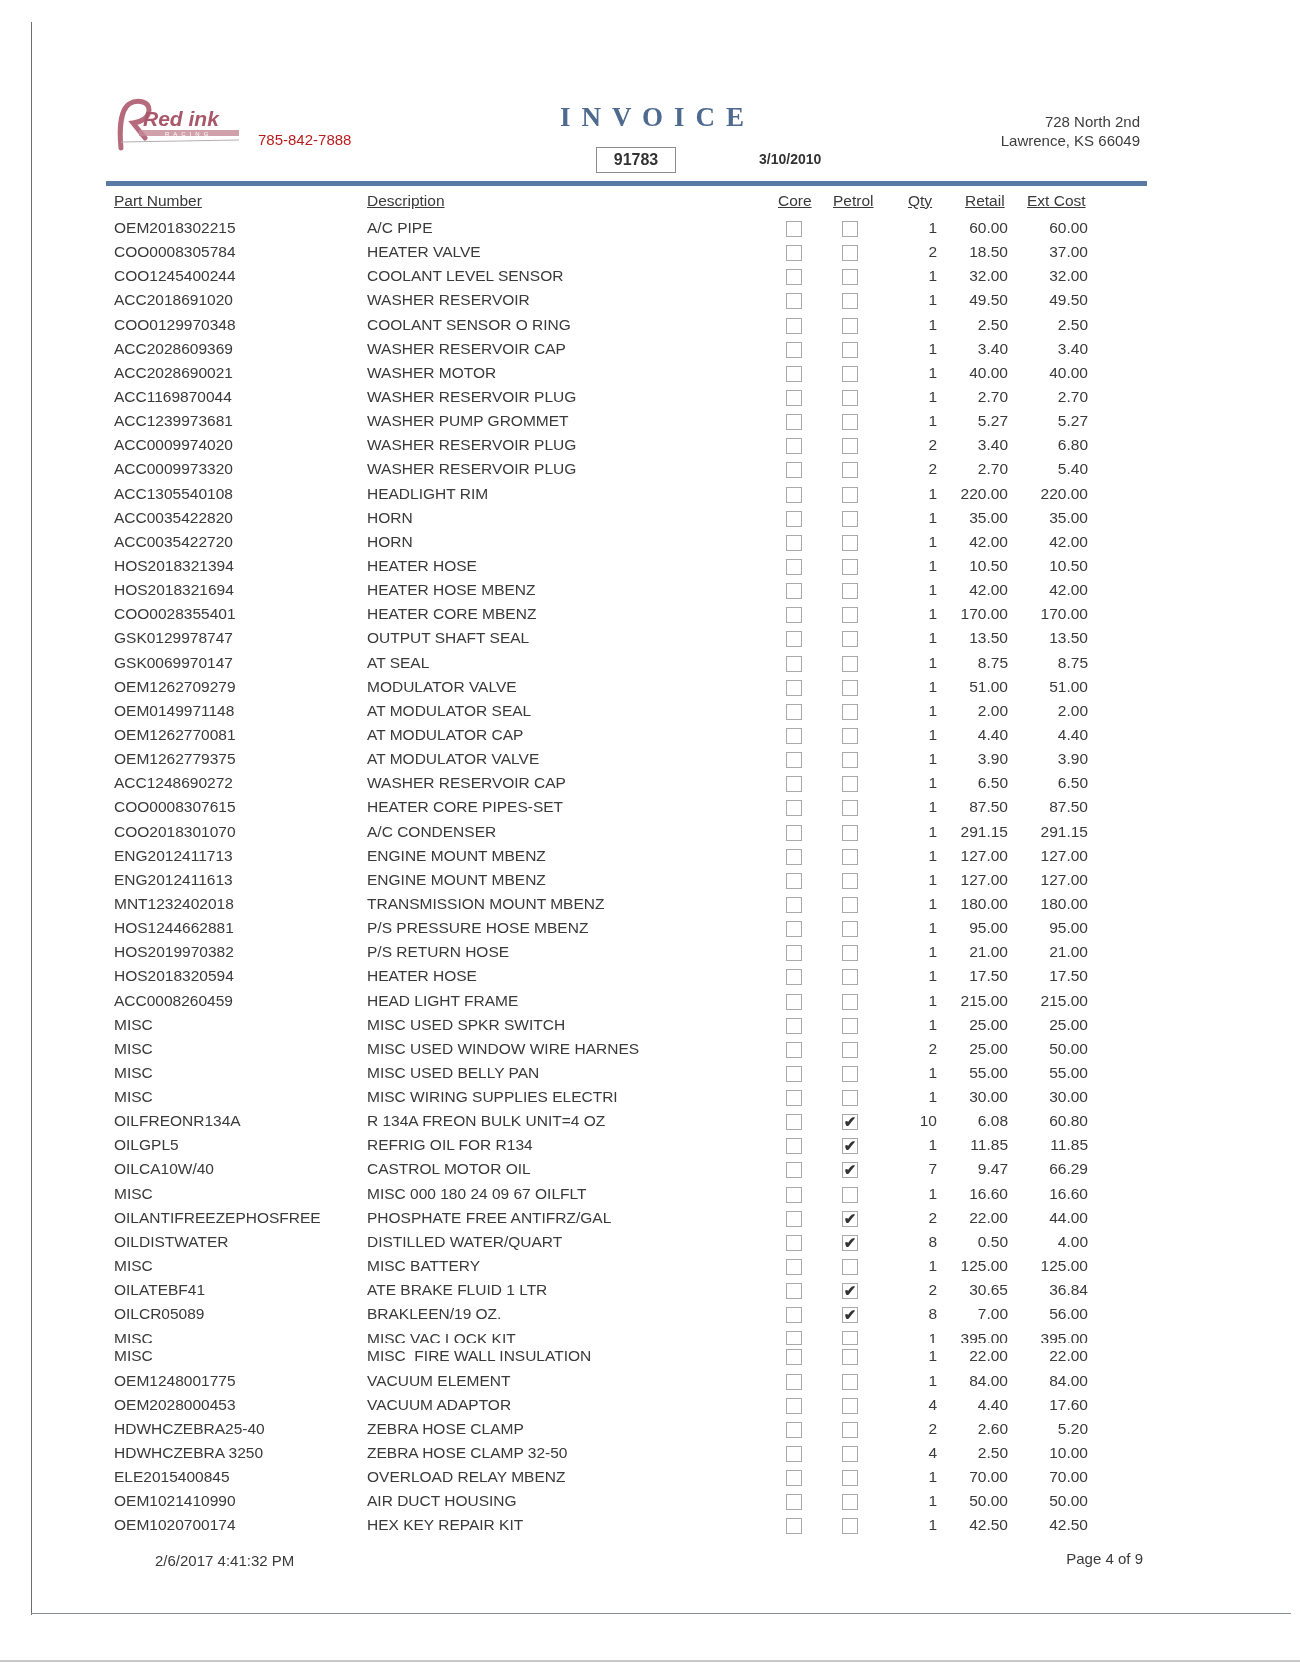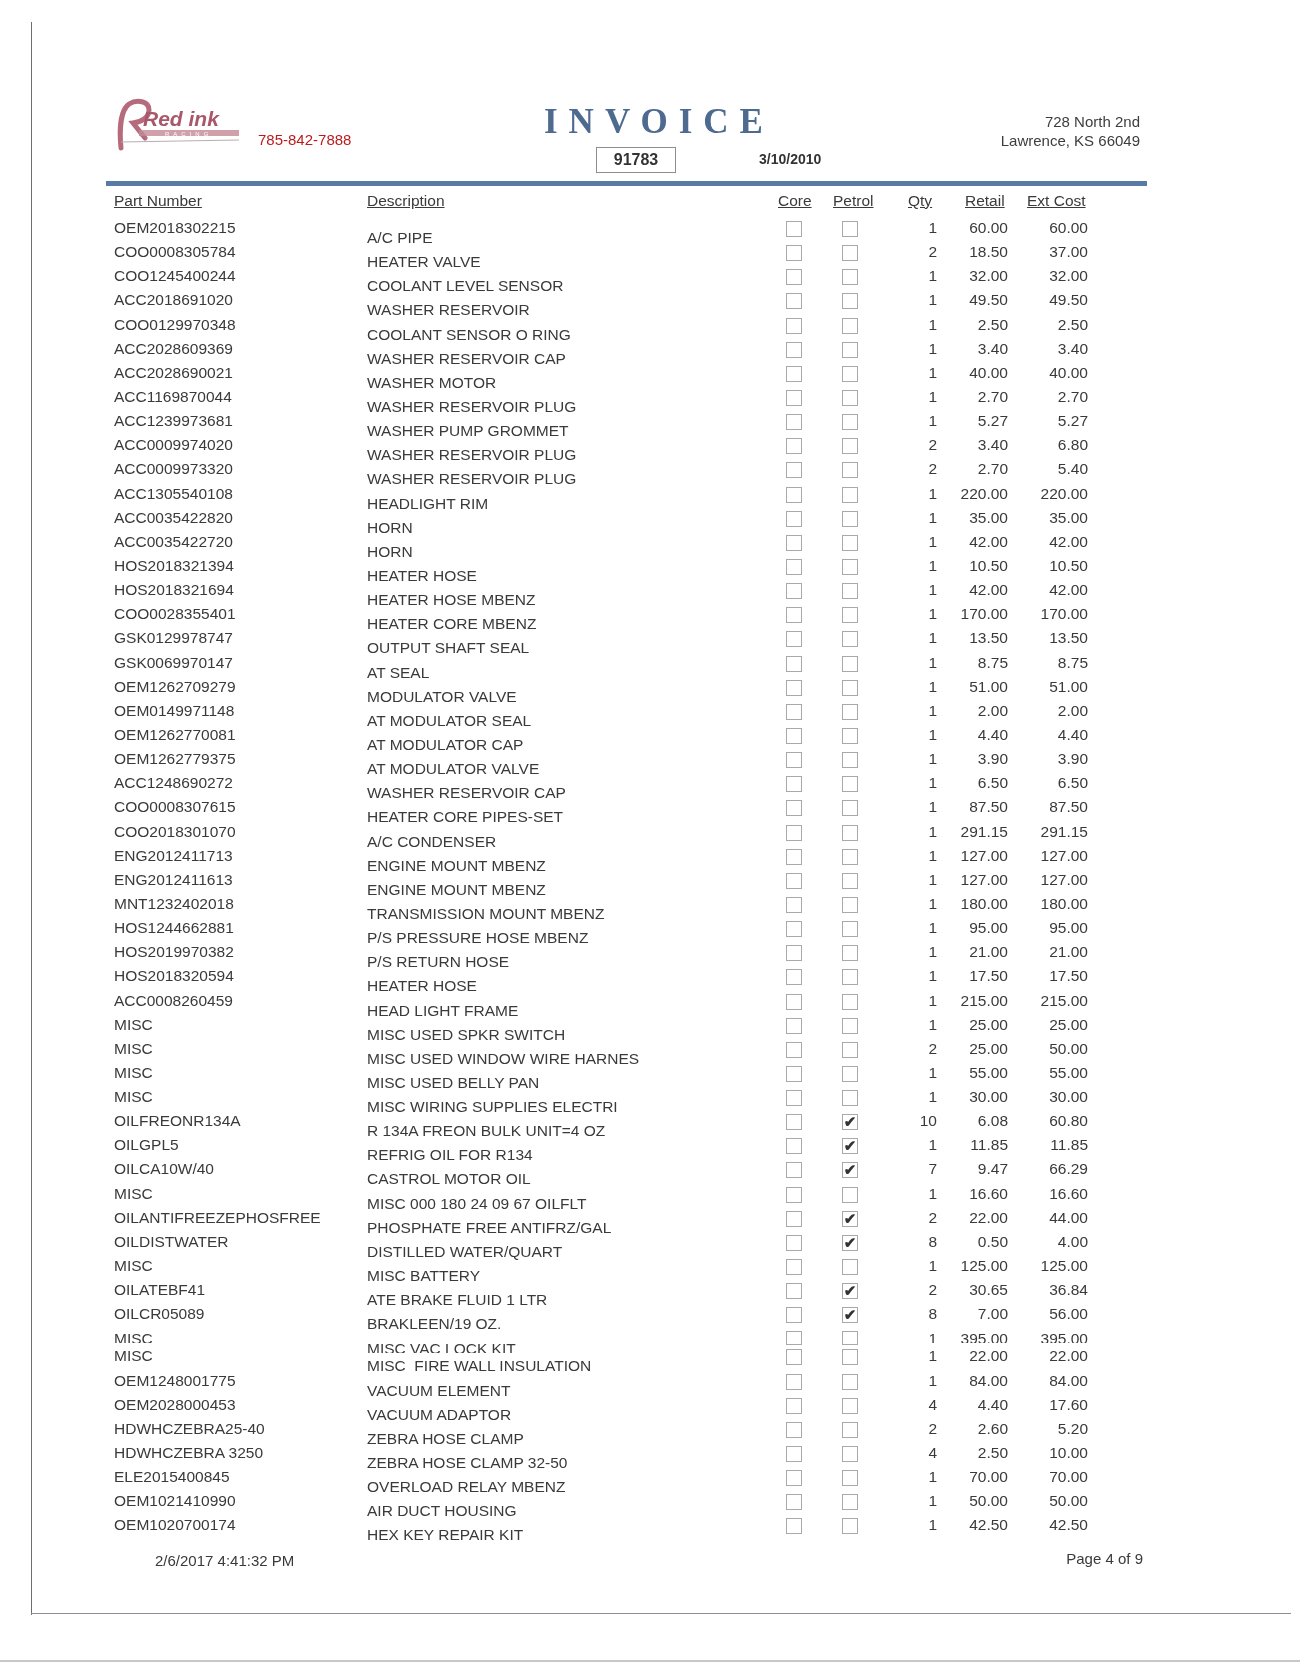--- a/index.html
+++ b/index.html
@@ -7,36 +7,36 @@
     width: 1300px; height: 1666px; position: relative; overflow: hidden;
     background: #ffffff;
     font-family: "Liberation Sans", sans-serif; color: #3a3a3a;
   }
   .frame-left { position: absolute; left: 31px; top: 22px; width: 1px; height: 1593px; background: #6e6e6e; }
   .frame-bottom { position: absolute; left: 31px; top: 1613px; width: 1260px; height: 1px; background: #8a8e96; }
   .page-bottom { position: absolute; left: 0; top: 1660px; width: 1300px; height: 2px; background: #c8c8c8; }
 
   .logo { position: absolute; left: 115px; top: 98px; width: 128px; height: 56px; }
   .phone { position: absolute; left: 258px; top: 131px; font-size: 15px; color: #b91c1c; }
-  .inv-title { position: absolute; left: 544px; top: 102px; font-family: "Liberation Serif", serif; font-weight: bold;
-    font-size: 35px; letter-spacing: 11px; color: #4f6a8f; }
+  .inv-title { position: absolute; left: 560px; top: 102px; font-family: "Liberation Serif", serif; font-weight: bold;
+    font-size: 27px; letter-spacing: 11px; color: #4f6a8f; }
   .inv-number { position: absolute; left: 596px; top: 147px; width: 78px; height: 24px; border: 1px solid #8d8d8d;
     font-weight: bold; font-size: 16px; text-align: center; line-height: 24px; color: #333; }
   .inv-date { position: absolute; left: 759px; top: 151px; font-weight: bold; font-size: 14px; color: #333; }
   .address { position: absolute; right: 160px; top: 112px; font-size: 15px; line-height: 19px; text-align: right; color: #3d3d3d; }
   .header-bar { position: absolute; left: 106px; top: 181px; width: 1041px; height: 5px; background: #587aa4; }
 
   .col-head { position: absolute; top: 192px; font-size: 15.5px; text-decoration: underline; color: #3a3a3a; }
   .rows { position: absolute; left: 0; top: 219px; width: 1300px; }
   .row { position: relative; height: 24.15px; font-size: 15.5px; }
   .row.tight { height: 18px; }
   .row.tight .cell { overflow: hidden; height: 14px; line-height: 20px; }
   .cell { position: absolute; top: 0; white-space: pre; }
   .c-part { left: 114px; }
-  .c-desc { left: 367px; margin-top: 10px; }
+  .c-desc { left: 367px; }
   .c-core { left: 786px; }
   .c-petrol { left: 842px; }
   .c-qty { left: 902px; width: 35px; text-align: right; }
   .c-retail { left: 950px; width: 58px; text-align: right; }
   .c-ext { left: 1018px; width: 70px; text-align: right; }
   .box { width: 16px; height: 16px; border: 1px solid #a9a9a9; box-sizing: border-box; top: 2px;
     font-size: 15px; line-height: 14px; text-align: center; color: #333; font-weight: bold; }
 
   .footer-date { position: absolute; left: 155px; top: 1552px; font-size: 15px; color: #3a3a3a; }
   .footer-page { position: absolute; right: 157px; top: 1550px; font-size: 15px; color: #3a3a3a; }

